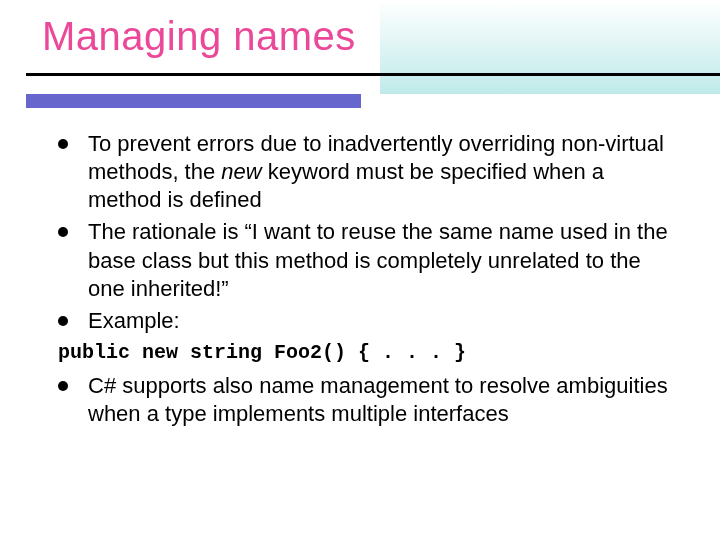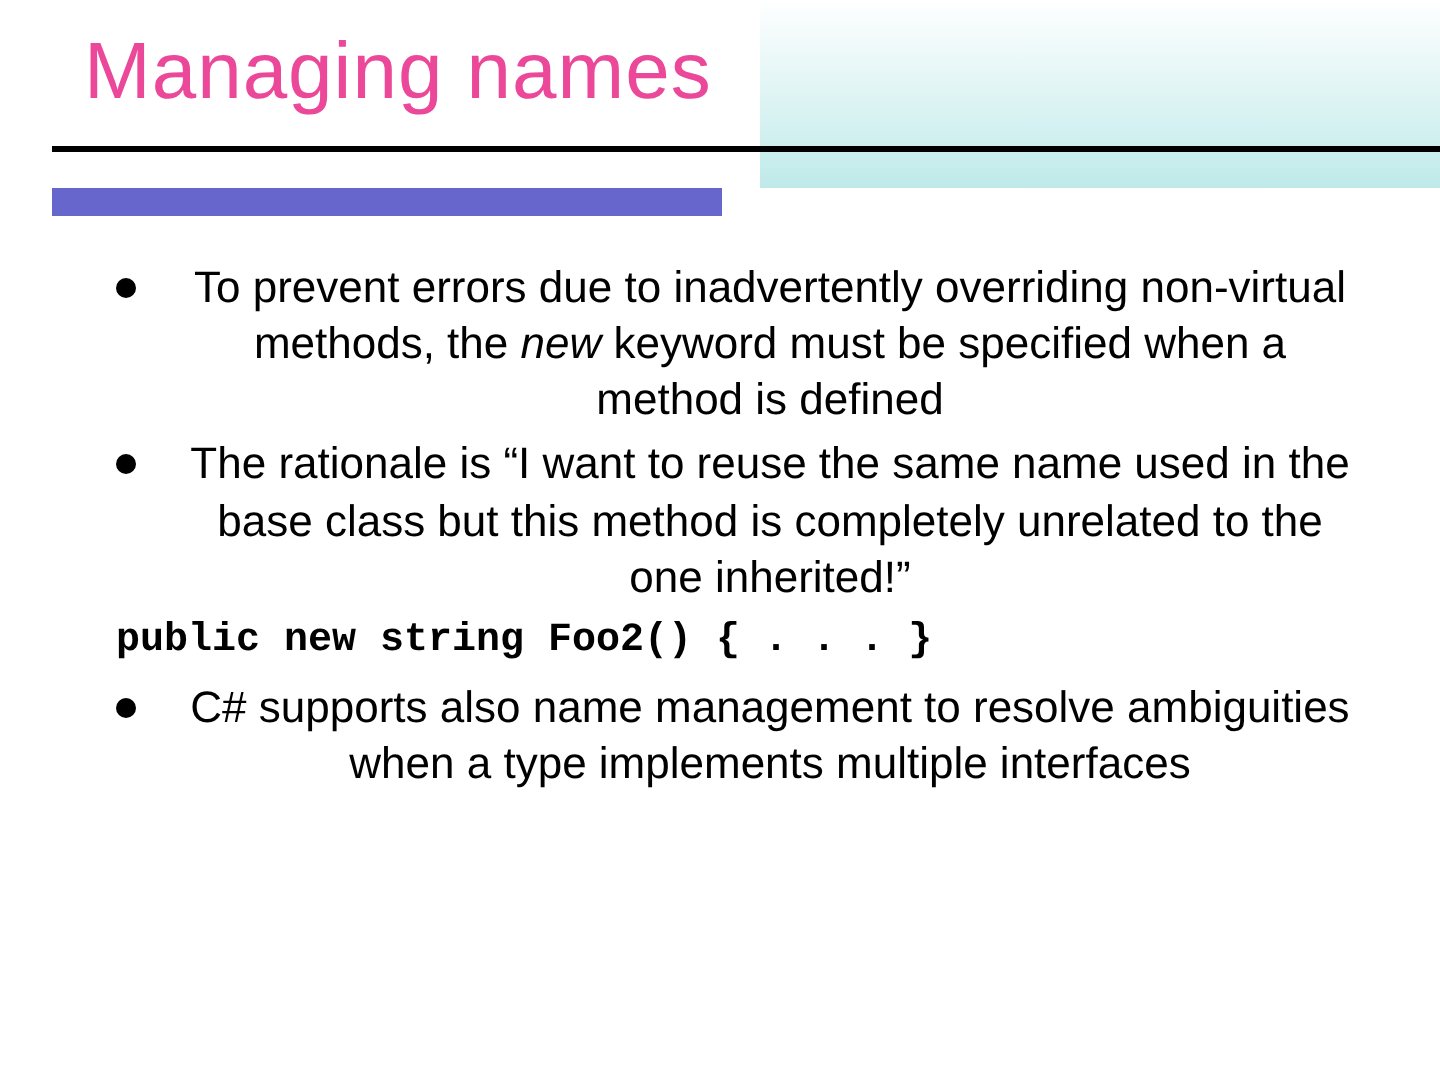--- a/index.html
+++ b/index.html
@@ -59,21 +59,20 @@
   }
   .content {
     position: absolute;
     top: 130px;
     left: 58px;
     right: 38px;
     z-index: 3;
   }
   ul.bullets {
     list-style: none;
-    text-align: center;
   }
   ul.bullets > li {
     position: relative;
     padding-left: 30px;
     font-size: 22px;
     line-height: 1.28;
     color: #000;
     margin-bottom: 4px;
   }
   ul.bullets > li::before {
@@ -110,20 +109,23 @@
 <div class="content-bg"></div>
 
 <div class="content">
   <ul class="bullets">
     <li>
       <span>To prevent errors due to inadvertently overriding non-virtual methods, the </span><span class="italic">new</span><span> keyword must be specified when a method is defined</span>
     </li>
     <li>
       <span>The rationale is “I want to reuse the same name used in the base class but this method is completely unrelated to the one inherited!”</span>
     </li>
+    <li>
+      <span>Example:</span>
+    </li>
   </ul>
   <div class="code-block">public new string Foo2() { . . . }</div>
   <ul class="bullets">
     <li>
       <span>C# supports also name management to resolve ambiguities when a type implements multiple interfaces</span>
     </li>
   </ul>
 </div>
 
 </body></html>

